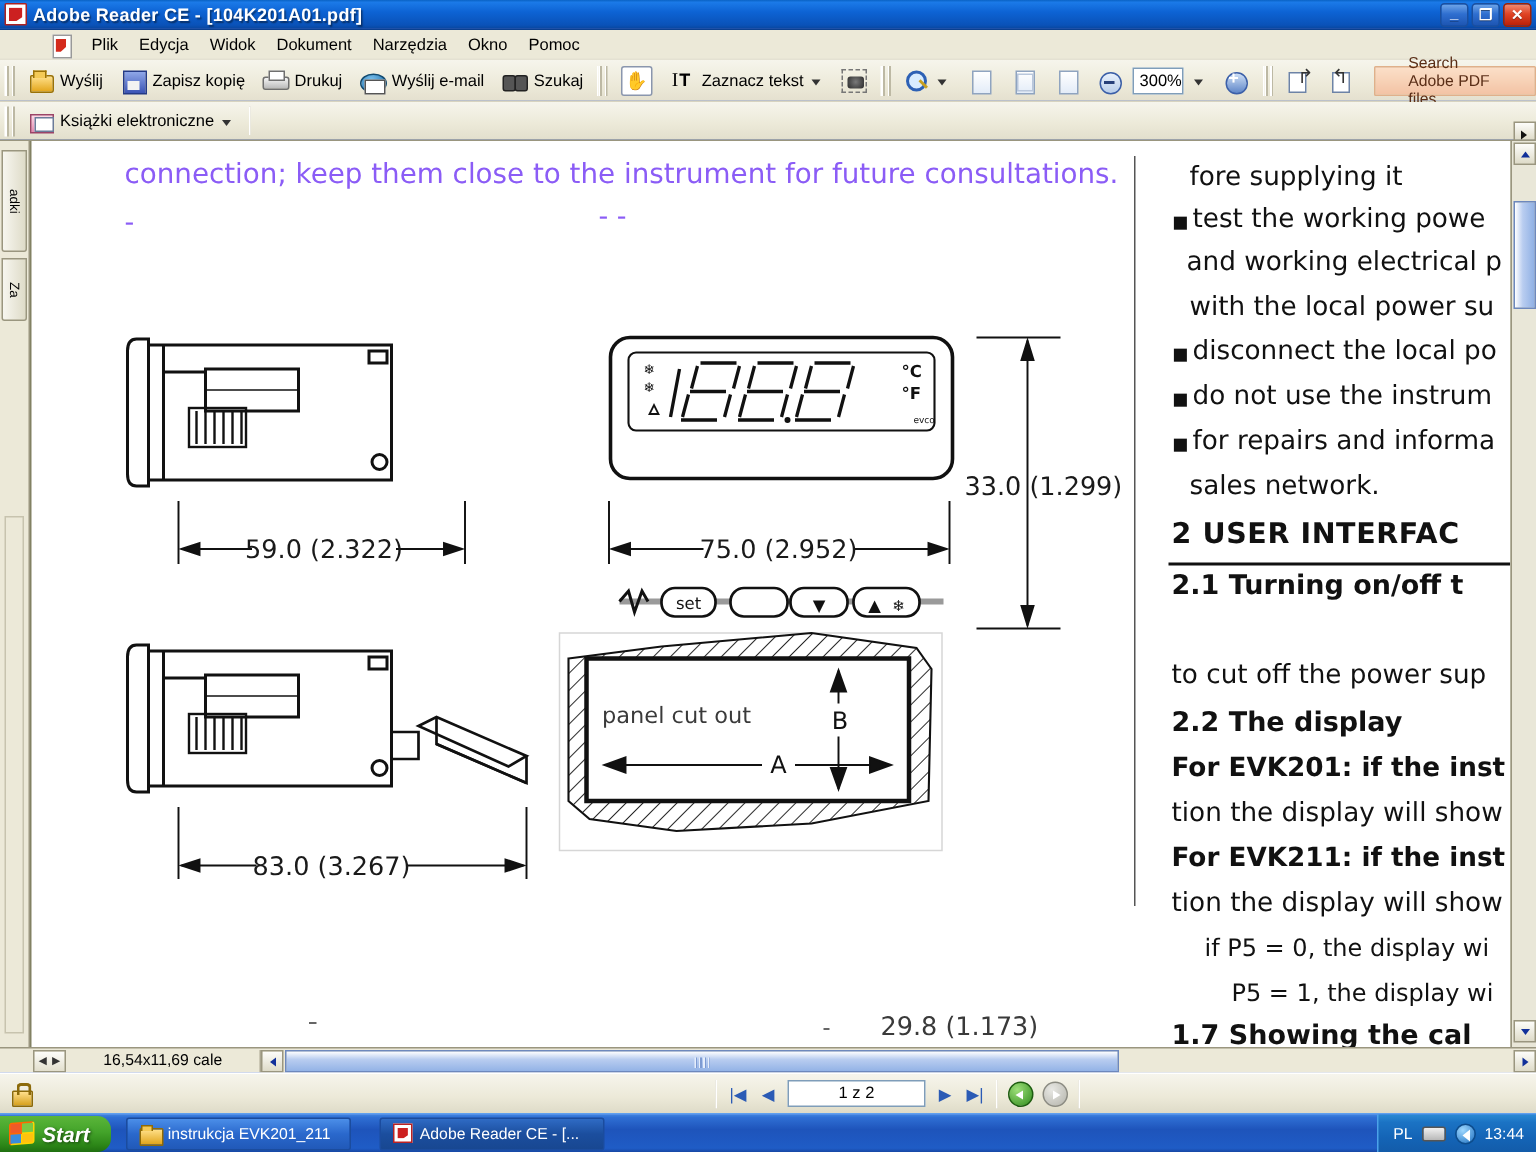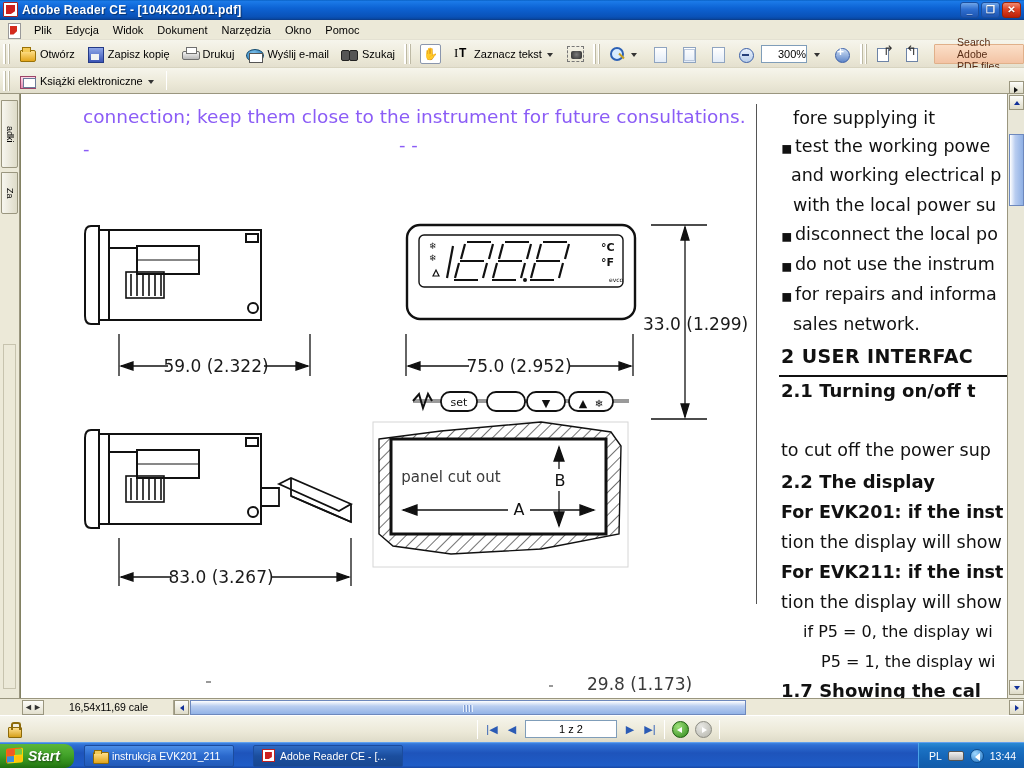--- a/index.html
+++ b/index.html
@@ -46,20 +46,21 @@
   }
   .winbtn .g { position: absolute; inset: 0; color: #fff; font-size: 10px;
     display: flex; align-items: center; justify-content: center; font-weight: bold;
     text-shadow: 0 1px 0 rgba(0,0,0,.4);}
 
   
   .menubar {
     position: absolute; left: 0; top: 20px; width: 1024px; height: 20px;
     background: #ece9d8; display: flex; align-items: center;
     border-bottom: 1px solid #e4e1d2;
+    padding-left: 27px;
   }
   .menu-doc-icon { width: 16px; height: 16px; margin: 0 5px 0 6px; position: relative; flex:none;}
   .menu-doc-icon::before {
     content:""; position:absolute; left:2px; top:1px; width:11px; height:14px;
     background:#fff; border:1px solid #999;
   }
   .menu-doc-icon::after {
     content:""; position:absolute; left:4px; top:4px; width:7px; height:9px;
     background:#d42a1c; clip-path: polygon(0 0,100% 0,100% 65%,50% 100%,0 100%);
   }
@@ -111,21 +112,21 @@
   .ico-rotcw::after{content:"↱";position:absolute;left:7px;top:-3px;font-size:13px;color:#333;}
   .ico-rotccw::after{content:"↰";position:absolute;left:1px;top:-3px;font-size:13px;color:#333;}
   .ico-ebook::before{content:"";position:absolute;left:1px;top:3px;width:14px;height:11px;background:linear-gradient(#ffd9e8,#e48ab0);border:1px solid #9c4468;}
   .ico-ebook::after{content:"";position:absolute;left:4px;top:5px;width:11px;height:8px;background:#fff;border:1px solid #6b7b99;}
 
   .dd-arrow { width: 9px; height: 12px; position: relative; flex: none; }
   .dd-arrow::after { content:""; position:absolute; left:1px; top:5px;
     border-left:3.5px solid transparent; border-right:3.5px solid transparent; border-top:4px solid #333; }
   .zoomfield {
     width: 56px; height: 18px; background: #fff; border: 1px solid #7f9db9;
-    font-size: 11px; display: flex; align-items: center; padding-left: 16px;
+    font-size: 11px; display: flex; align-items: center; padding-left: 4px;
   }
   .searchbtn {
     margin-left: 6px; height: 20px; padding: 0 22px;
     background: linear-gradient(to bottom,#fbdfc8,#f3c3a4);
     border: 1px solid #e0b08a; color: #5a2e17; font-size: 10.5px;
     display: flex; align-items: center; border-radius: 1px; cursor: pointer;
   }
 
   
   .toolbar2 {
@@ -320,21 +321,21 @@
     <div class="menuitem">Dokument</div>
     <div class="menuitem">Narzędzia</div>
     <div class="menuitem">Okno</div>
     <div class="menuitem">Pomoc</div>
   </div>
 
   <div class="toolbar1">
     <div class="grip"></div>
     <div class="tbtn">
       <span class="ico ico-open"></span>
-      <span>Otwórz</span>
+      <span>Wyślij</span>
     </div>
     <div class="tbtn">
       <span class="ico ico-save"></span>
       <span>Zapisz kopię</span>
     </div>
     <div class="tbtn">
       <span class="ico ico-print"></span>
       <span>Drukuj</span>
     </div>
     <div class="tbtn">

